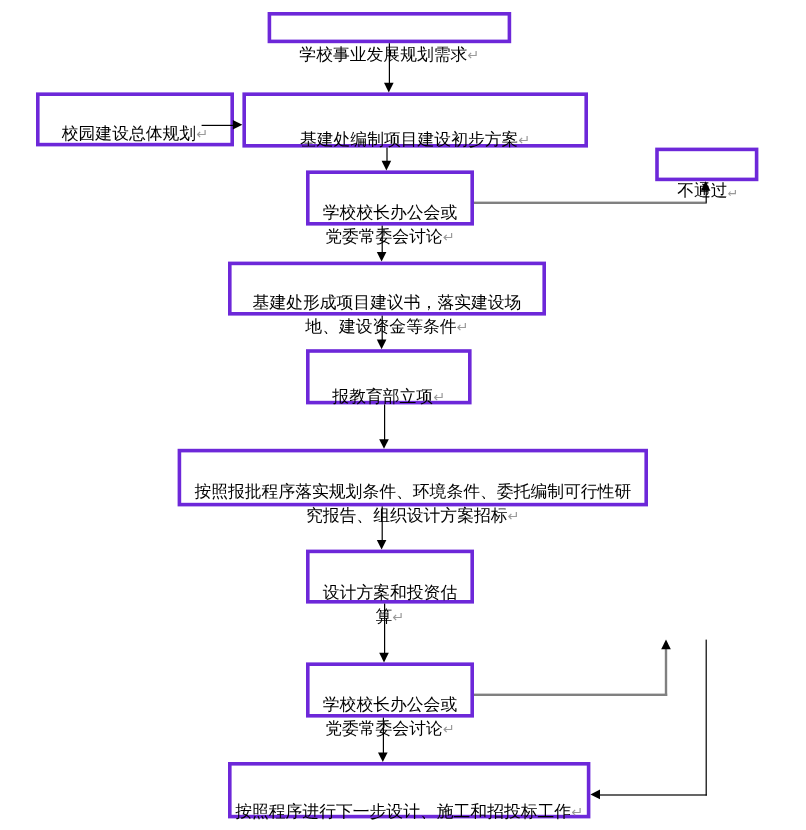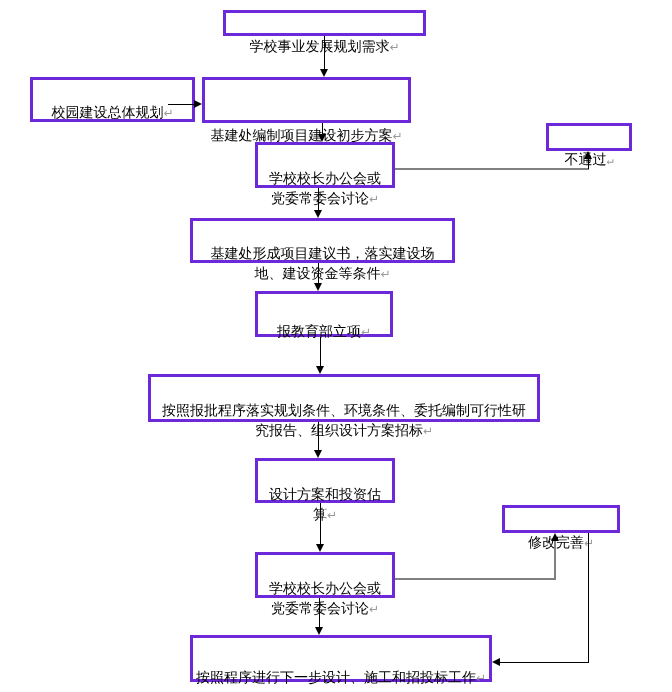--- a/index.html
+++ b/index.html
@@ -40,21 +40,21 @@
 <div class="canvas">
 
   <div class="node" style="left:223px; top:10px; width:203px; height:26px; padding-top:3px;">
     <span class="lbl">学校事业发展规划需求</span><span class="ret">↵</span>
   </div>
 
   <div class="node" style="left:30px; top:77px; width:165px; height:45px; padding-top:2px;">
     <span class="lbl">校园建设总体规划</span><span class="ret">↵</span>
   </div>
 
-  <div class="node" style="left:202px; top:77px; width:209px; height:46px; padding-top:25px;">
+  <div class="node" style="left:202px; top:77px; width:288px; height:46px; padding-top:7px;">
     <span class="lbl">基建处编制项目建设初步方案</span><span class="ret">↵</span>
   </div>
 
   <div class="node" style="left:255px; top:142px; width:140px; height:46px; padding-top:3px;">
     <span class="lbl">学校校长办公会或
 党委常委会讨论</span><span class="ret">↵</span>
   </div>
 
   <div class="node" style="left:546px; top:123px; width:86px; height:28px; padding-top:4px;font-family:Liberation Mono, monospace;">
     <span class="lbl">不通过</span><span class="ret">↵</span>
@@ -72,23 +72,20 @@
   <div class="node" style="left:148px; top:374px; width:392px; height:48px; padding-top:3px;">
     <span class="lbl">按照报批程序落实规划条件、环境条件、委托编制可行性研
 究报告、组织设计方案招标</span><span class="ret">↵</span>
   </div>
 
   <div class="node" style="left:255px; top:458px; width:140px; height:45px; padding-top:3px;">
     <span class="lbl">设计方案和投资估
 算</span><span class="ret">↵</span>
   </div>
 
-  <div class="node" style="left:502px; top:505px; width:118px; height:28px; padding-top:4px;">
-    <span class="lbl">修改完善</span><span class="ret">↵</span>
-  </div>
 
   <div class="node" style="left:255px; top:552px; width:140px; height:46px; padding-top:3px;">
     <span class="lbl">学校校长办公会或
 党委常委会讨论</span><span class="ret">↵</span>
   </div>
 
   <div class="node" style="left:190px; top:635px; width:302px; height:47px; padding-top:9px;">
     <span class="lbl">按照程序进行下一步设计、施工和招投标工作</span><span class="ret">↵</span>
   </div>
 

